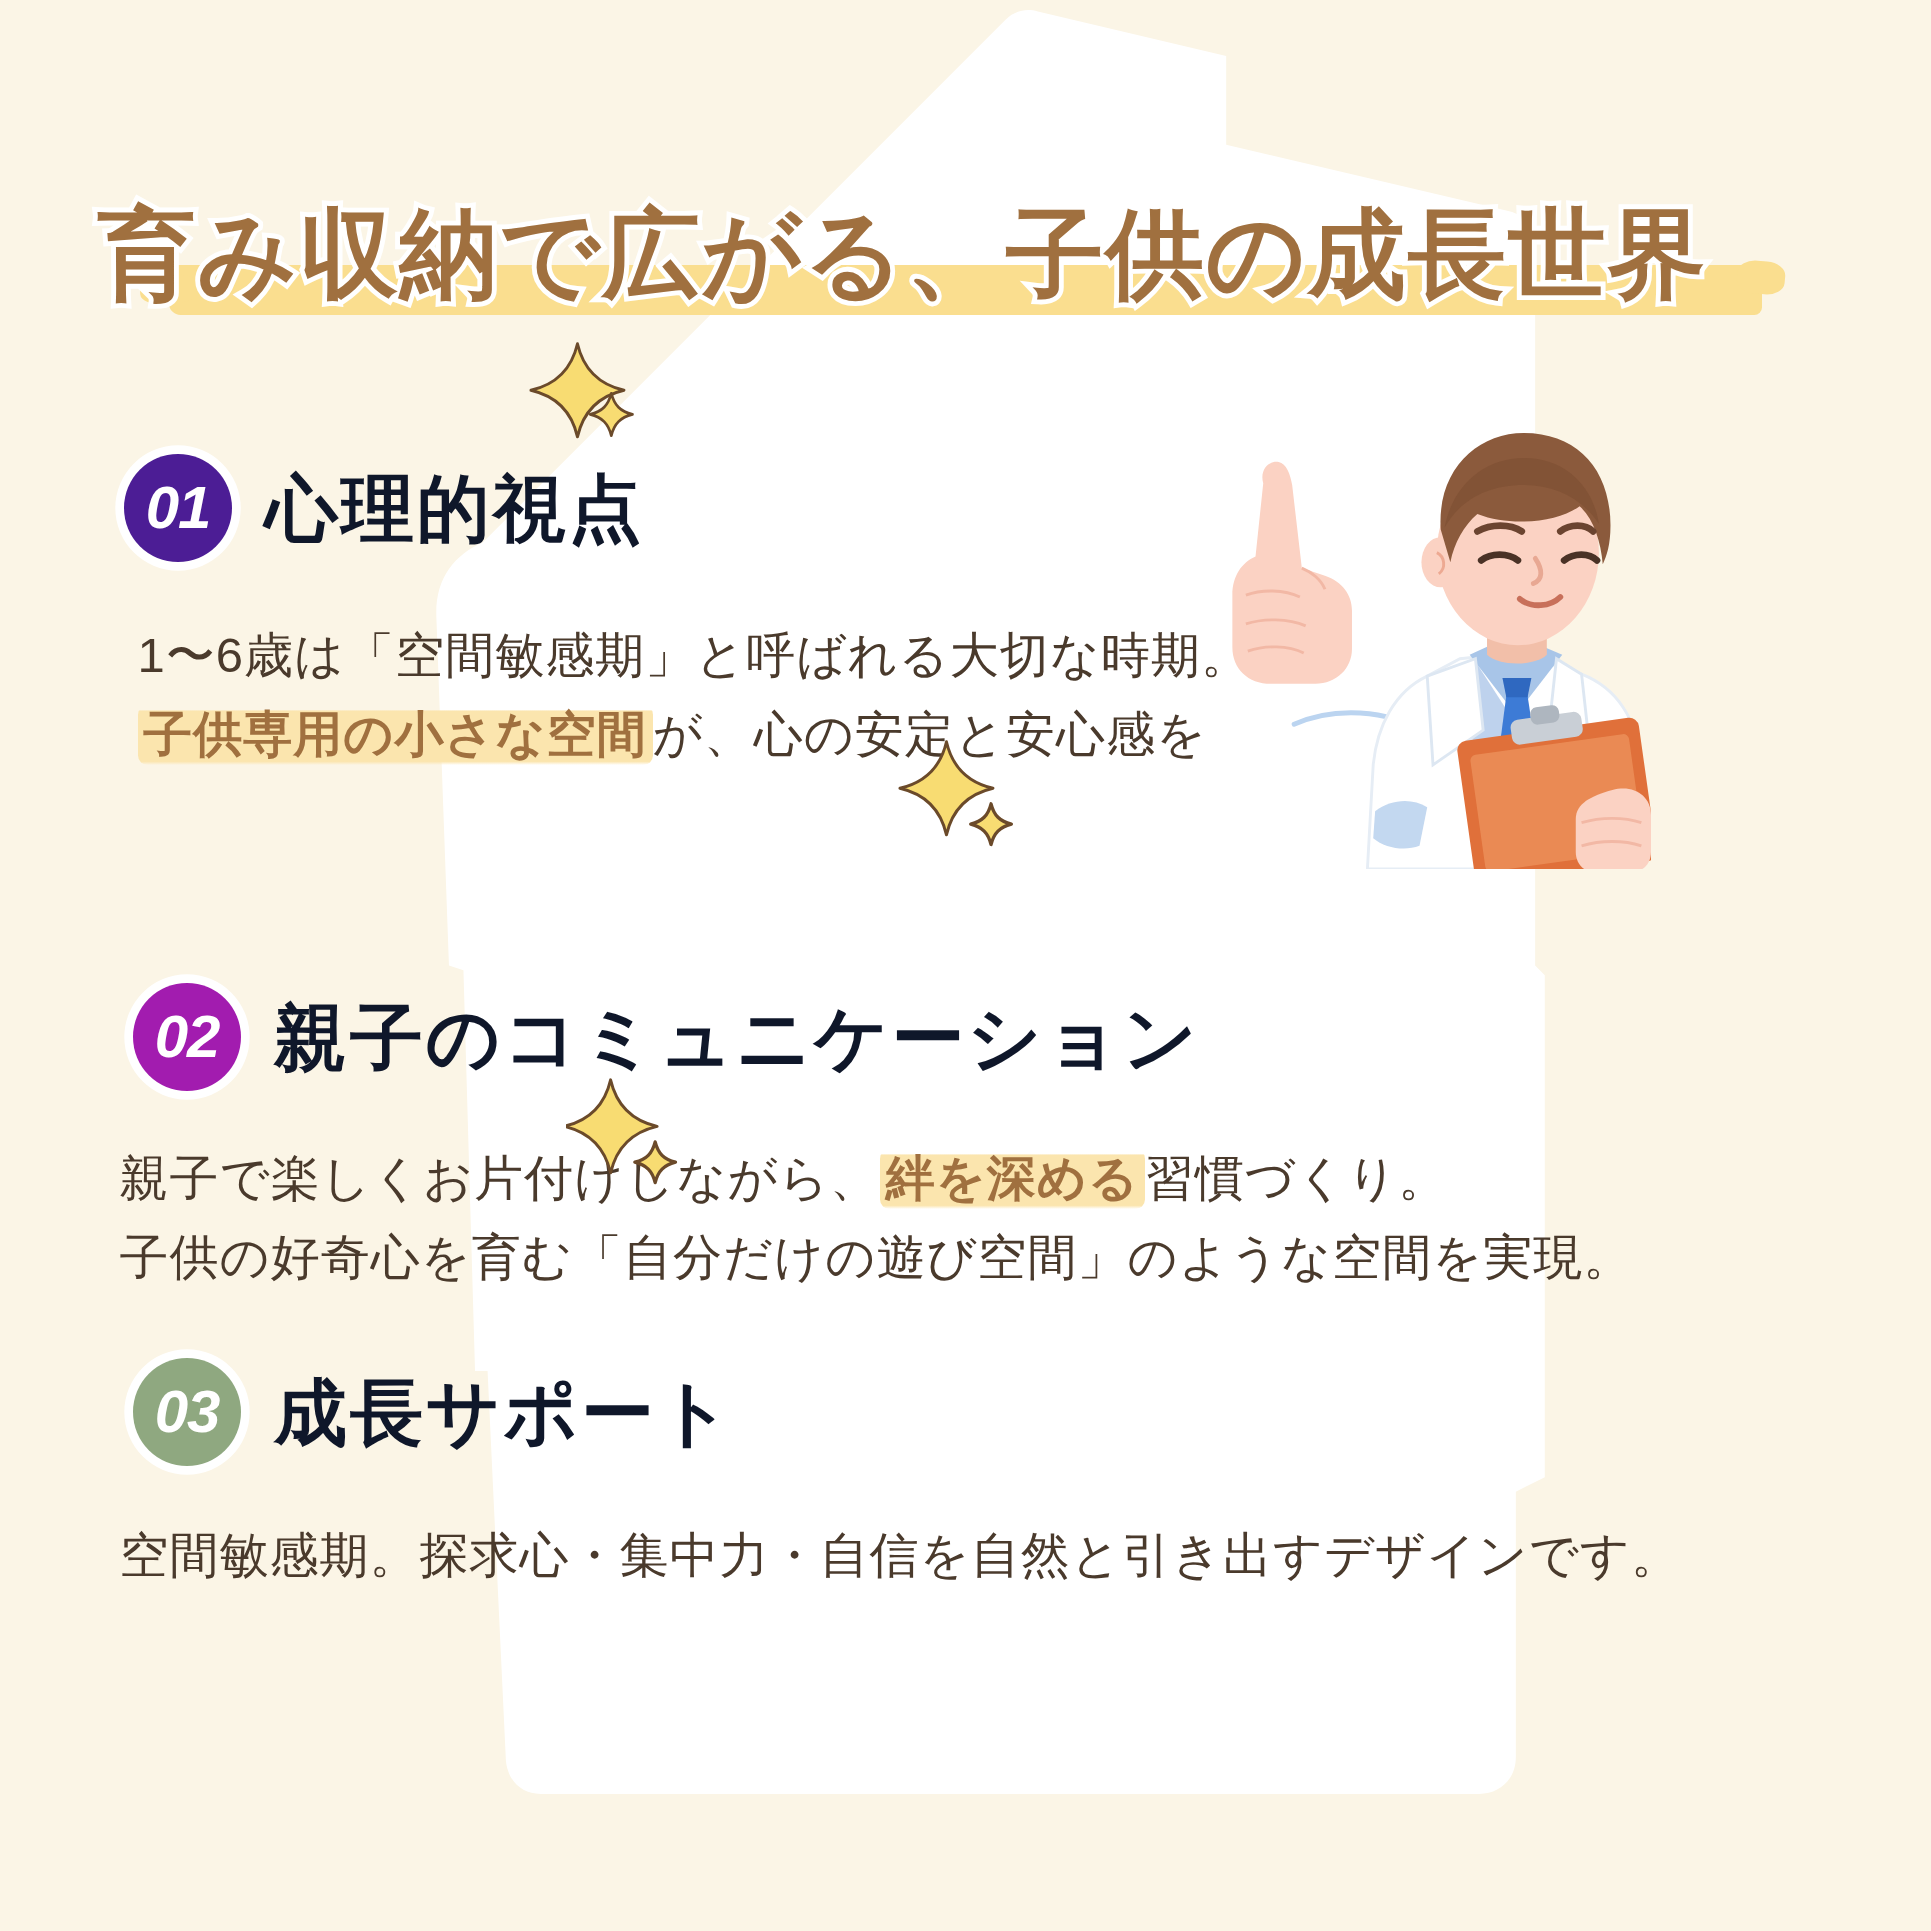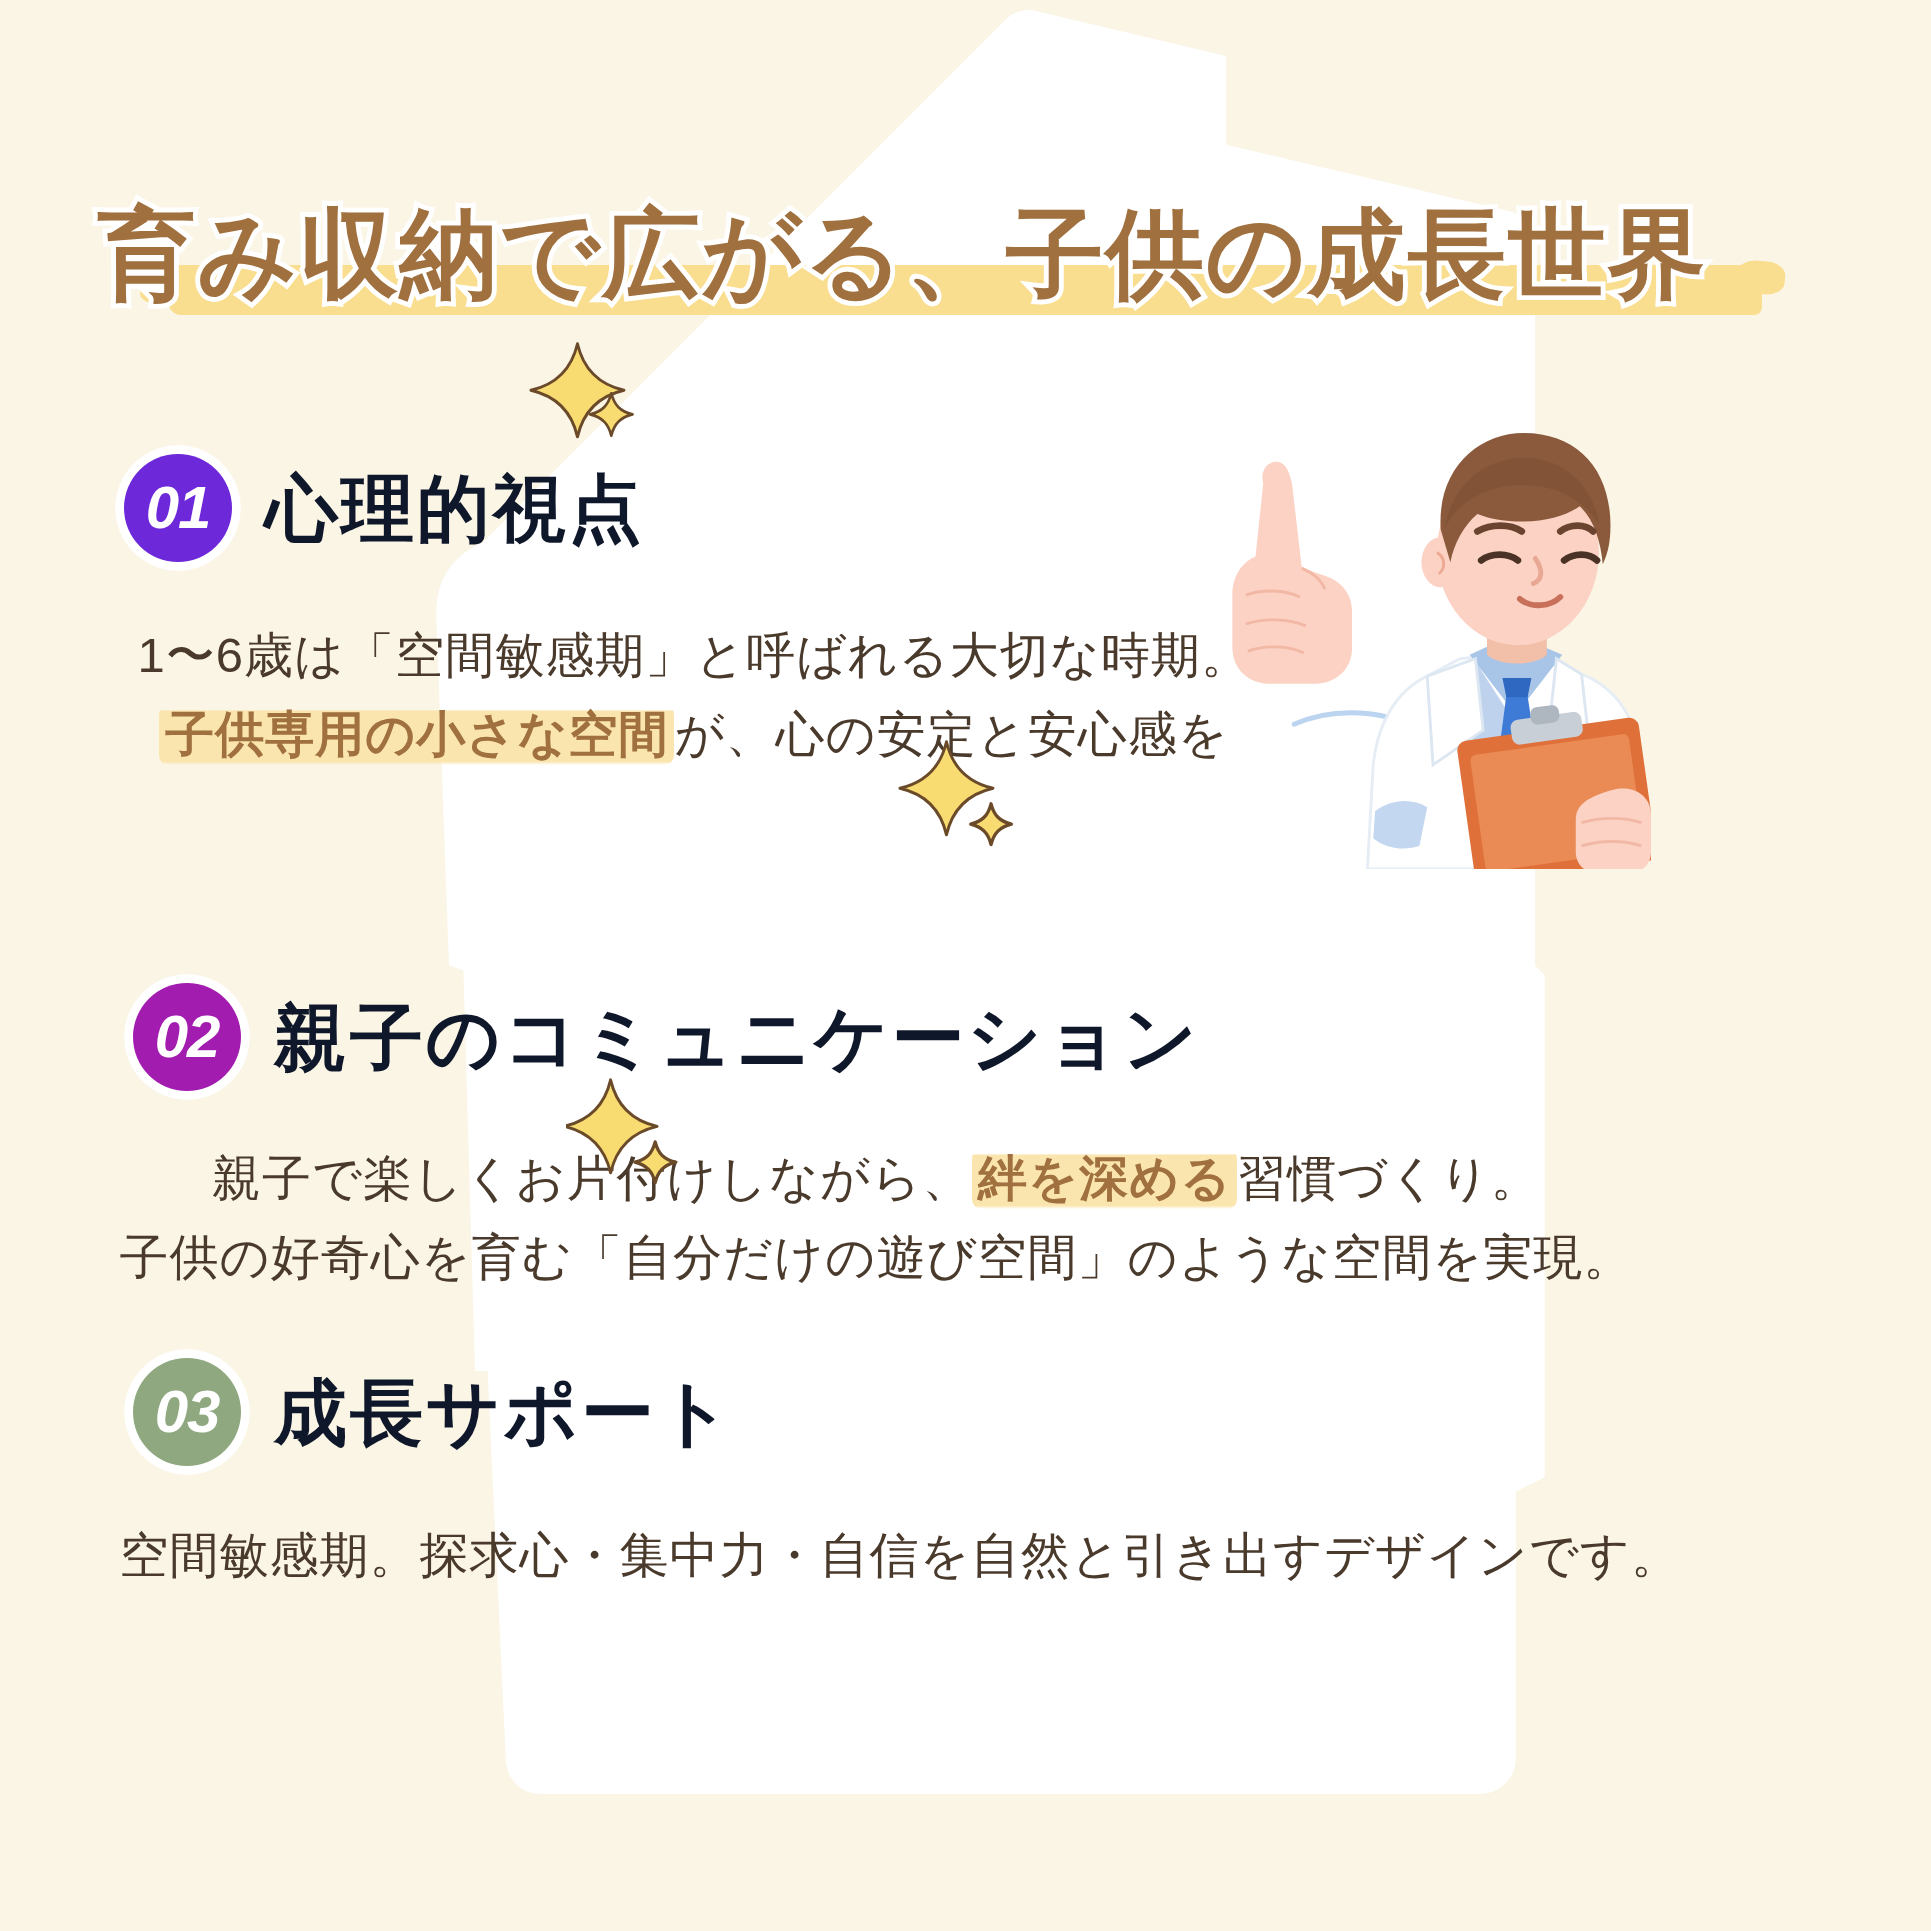--- a/index.html
+++ b/index.html
@@ -105,21 +105,21 @@
     white-space:nowrap;
   }
 
   .sec-body {
     font-size:49px;
     line-height:1.62;
     color:#4A3A2C;
     letter-spacing:1px;
     white-space:nowrap;
   }
-  .sec-body .ln { display:block;text-align:center; }
+  .sec-body .ln { display:block; }
 
   mark.hl {
     background:linear-gradient(to bottom, rgba(250,222,143,0) 8%, #FBE5AE 10%, #FBE5AE 94%, rgba(250,222,143,0) 100%);
     color:#A0703F;
     font-weight:bold;
     padding:1.9px 5.8px 3.9px 5.8px;
     border-radius:9.7px;
   }
 
   
@@ -253,21 +253,21 @@
 
   <div class="sparkle" style="left:566px; top:1074px; width:126px; height:126px;">
     <svg viewBox="0 0 130 130" xmlns="http://www.w3.org/2000/svg">
       <path d="M 46 6 C 52 32 68 48 94 54 C 68 60 52 76 46 102 C 40 76 24 60 -2 54 C 24 48 40 32 46 6 Z" fill="#F8DC72" stroke="#6B4A2A" stroke-width="3" stroke-linejoin="round"></path>
       <path d="M 92 70 C 95 82 101 88 113 91 C 101 94 95 100 92 112 C 89 100 83 94 71 91 C 83 88 89 82 92 70 Z" fill="#F8DC72" stroke="#6B4A2A" stroke-width="3.4" stroke-linejoin="round"></path>
     </svg>
   </div>
 
   <div class="section" style="left:124px; top:454px;">
     <div class="sec-head">
-      <div class="badge" style="background:#6d28d9;">
+      <div class="badge" style="background:#4c1d95;">
         <span class="badge-num">01</span>
       </div>
       <div class="sec-title">心理的視点</div>
     </div>
     <div class="sec-body" style="margin-top:54px; margin-left:13.5px;">
       <span class="ln">
         <span>1〜6歳は「空間敏感期」と呼ばれる大切な時期。</span>
       </span>
       <span class="ln">
         <mark class="hl">子供専用の小さな空間</mark><span>が、心の安定と安心感を</span>

